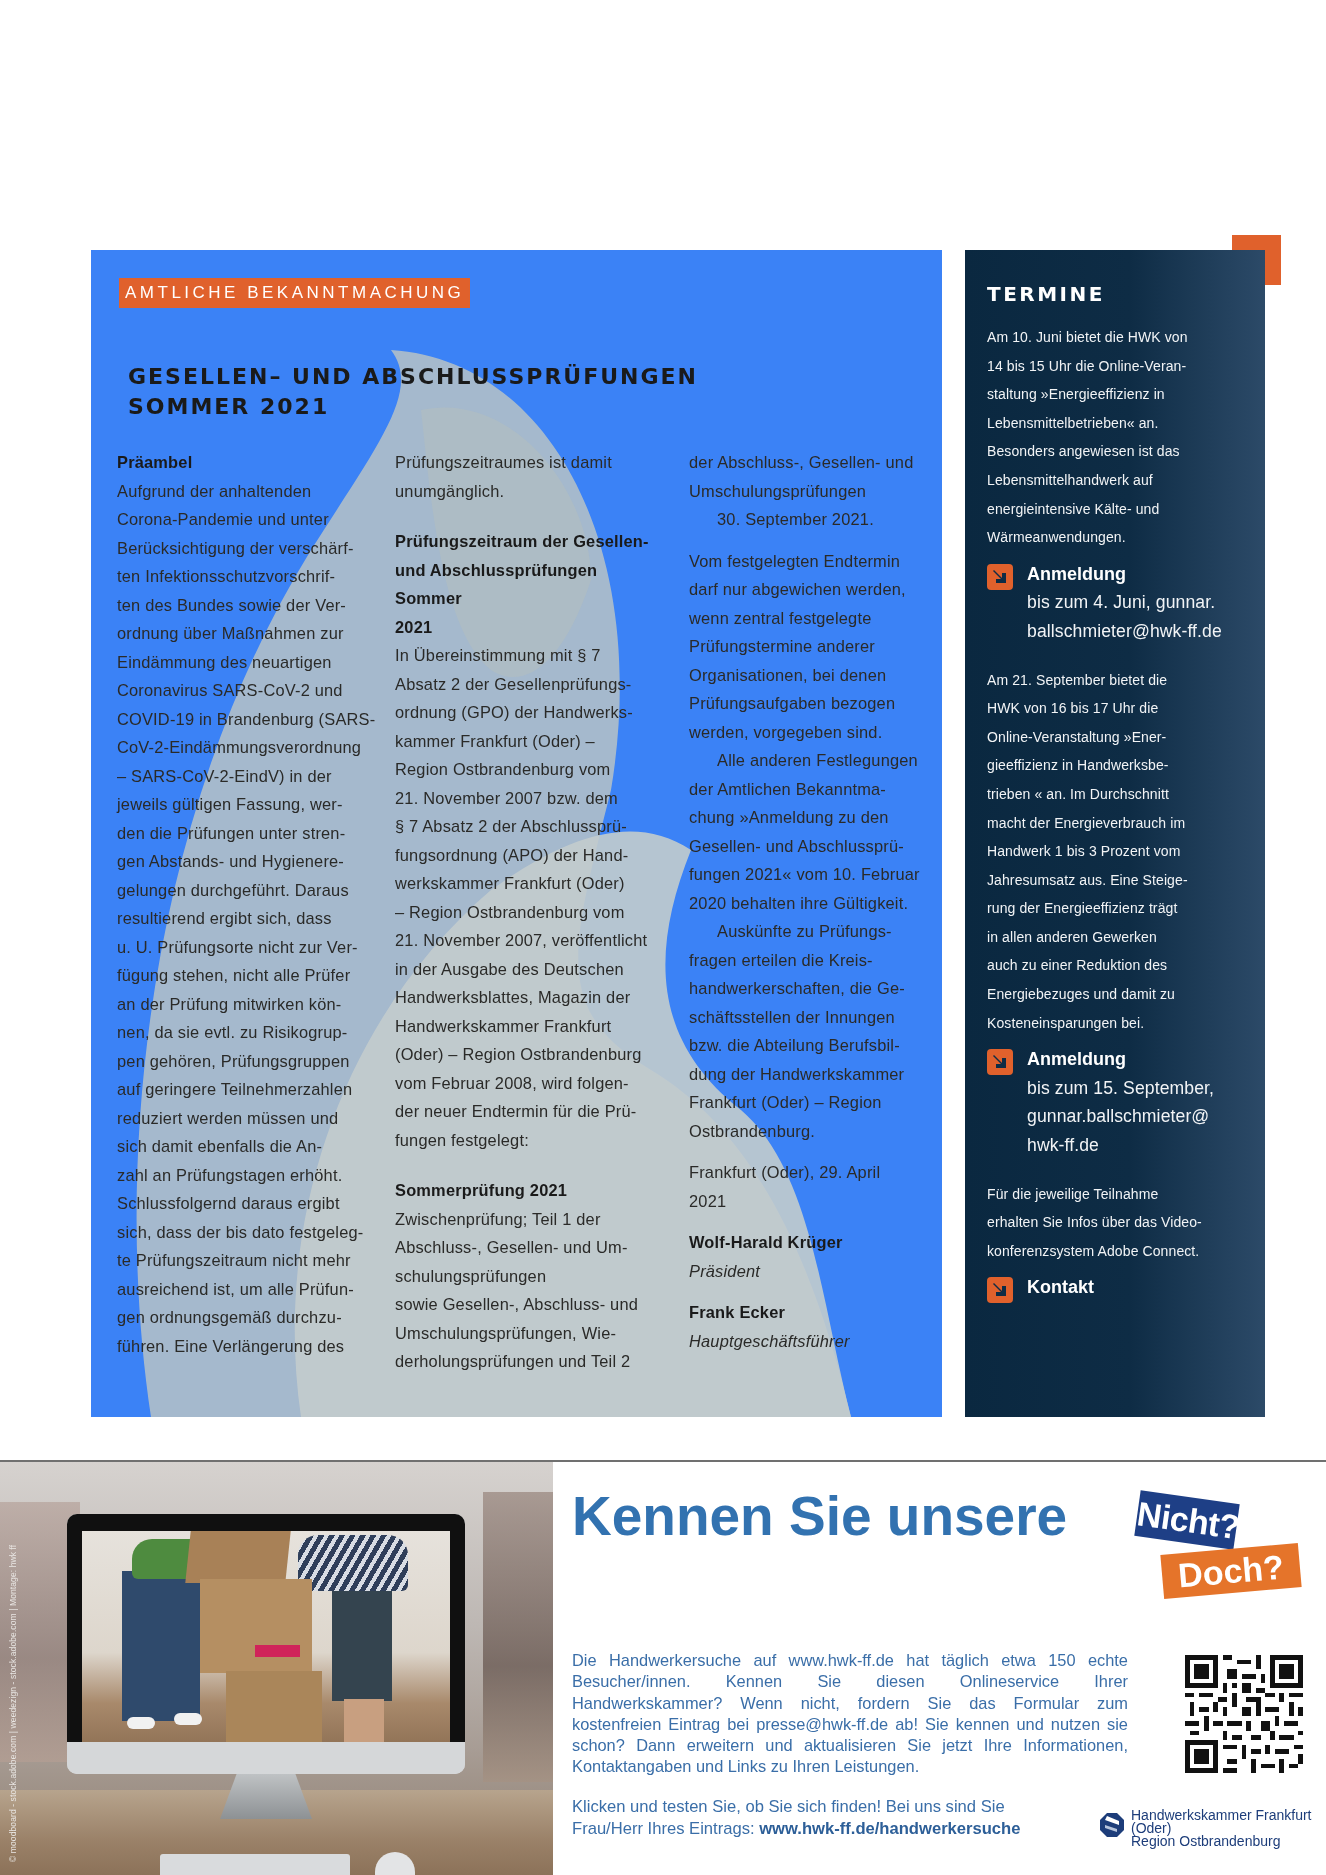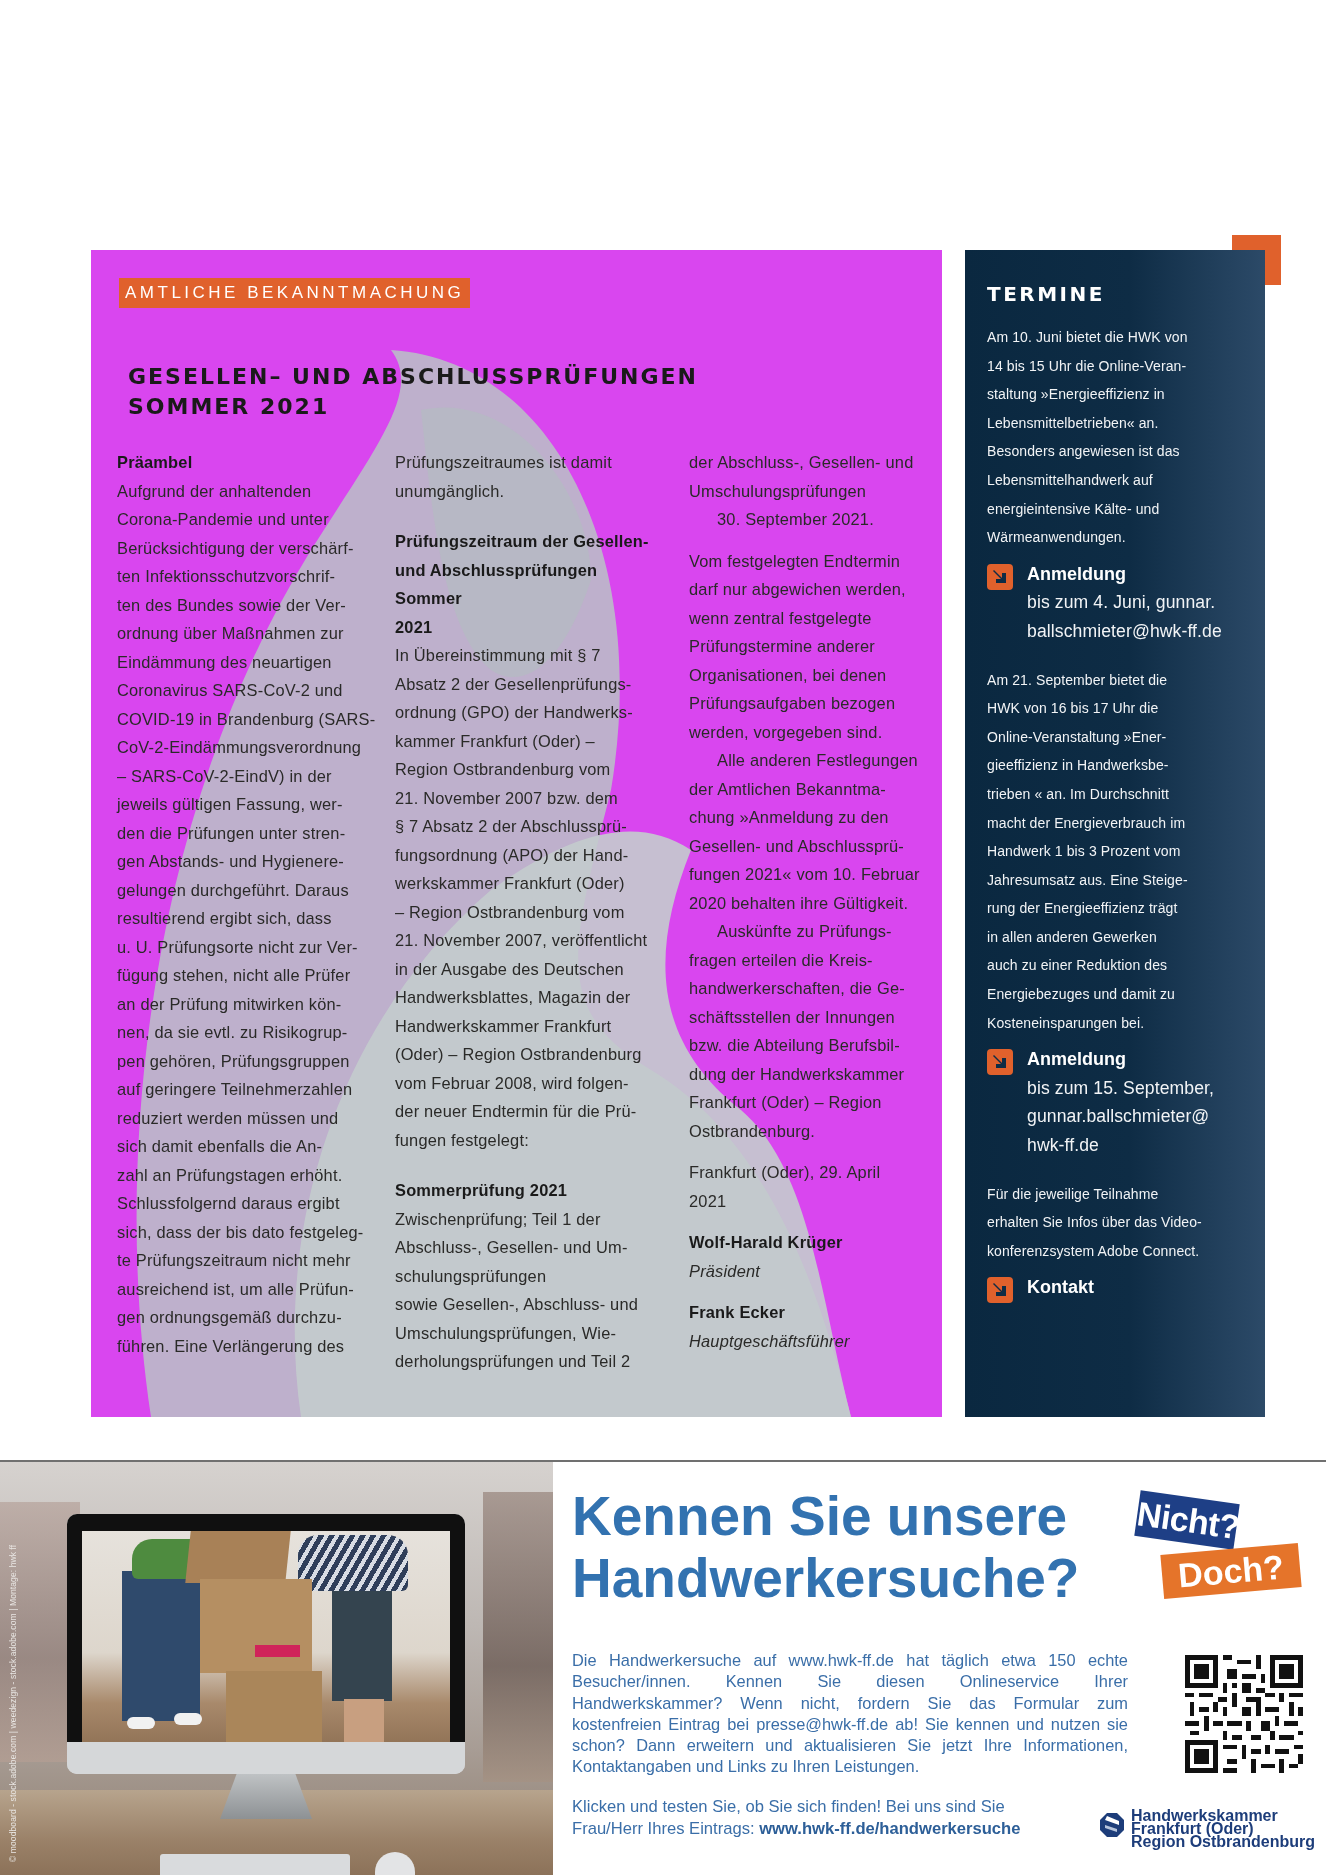--- a/index.html
+++ b/index.html
@@ -2,21 +2,21 @@
 <html><head>
   <meta charset="utf-8">
   <style>
     * { box-sizing: border-box; margin: 0; padding: 0; }
     html, body { width: 1326px; height: 1875px; background: #ffffff; overflow: hidden; }
     body { position: relative; font-family: "Liberation Sans", sans-serif; color: #1d1d1b; }
 
     
     .announce {
       position: absolute; left: 91px; top: 250px; width: 851px; height: 1167px;
-      background: #d946ef; overflow: hidden;
+      background: #3b82f6; overflow: hidden;
     }
     .announce .deco {
       position: absolute; left: 0; top: 0; width: 851px; height: 1167px; pointer-events: none;
     }
     .badge {
       position: absolute; left: 28px; top: 28px; height: 30px; padding: 0 6px;
       background: #e0612c; color: #ffffff;
       font-family: "Liberation Sans Narrow", "Liberation Sans", sans-serif;
       font-size: 17px; letter-spacing: 3.5px; line-height: 30px; white-space: nowrap;
     }
@@ -139,22 +139,22 @@
     }
     .ad-cta {
       position: absolute; left: 572px; top: 1796px; width: 520px;
       font-family: "Liberation Sans", sans-serif; font-size: 16.6px; line-height: 21.5px; color: #3a6ea8;
     }
     .ad-cta a { color: #2d5f98; font-weight: bold; text-decoration: none; }
     .qr { position: absolute; left: 1185px; top: 1655px; width: 118px; height: 118px; }
     .hwk-logo { position: absolute; left: 1099px; top: 1812px; width: 26px; height: 26px; }
     .hwk-name {
       position: absolute; left: 1131px; top: 1809px; width: 195px;
-      font-family: "Liberation Sans Narrow", "Liberation Sans", sans-serif; font-weight: bold;
-      font-size: 16px; line-height: 13px; color: #1d3d7a;
+      font-family: "Liberation Sans Narrow", "Liberation Sans", sans-serif; font-weight: normal;
+      font-size: 14px; line-height: 13px; color: #1d3d7a;
     }
   </style>
 </head>
 <body>
 
 <section class="announce">
   <svg class="deco" viewBox="0 0 851 1167" width="851" height="1167">
     <path d="M60 1167 C 20 900, 60 560, 220 300 C 290 190, 330 140, 300 100 C 460 110, 560 300, 520 540 C 480 700, 460 760, 560 820 C 660 880, 720 1000, 760 1167 Z" fill="#b9c3c5" opacity="0.85"></path>
     <path d="M210 1167 C 180 960, 260 760, 400 640 C 470 590, 540 560, 600 600 C 560 700, 560 790, 650 860 C 720 920, 730 1050, 760 1167 Z" fill="#c3cccd" opacity="0.9"></path>
     <path d="M330 160 C 420 140, 500 240, 500 330 C 470 420, 430 440, 400 420 C 350 380, 340 250, 330 160 Z" fill="#b3bec0" opacity="0.6"></path>
@@ -375,21 +375,20 @@
     <div class="chin"></div>
   </div>
   <div class="stand"></div>
   <div class="keyboard"></div>
   <div class="mouse"></div>
 </div>
 <div class="photo-credit">© moodboard - stock.adobe.com | weedezign - stock.adobe.com | Montage: hwk ff</div>
 
 <h2 class="ad-headline">
   <span>Kennen Sie unsere</span><br>
-  <span>Handwerkersuche?</span>
 </h2>
 <div class="nicht">Nicht?</div>
 <div class="doch">Doch?</div>
 
 <p class="ad-body">Die Handwerkersuche auf www.hwk-ff.de hat täglich etwa 150 echte Besucher/innen. Kennen Sie diesen Onlineservice Ihrer Handwerkskammer? Wenn nicht, fordern Sie das Formular zum kostenfreien Eintrag bei presse@hwk-ff.de ab! Sie kennen und nutzen sie schon? Dann erweitern und aktualisieren Sie jetzt Ihre Informationen, Kontaktangaben und Links zu Ihren Leistungen.</p>
 
 <svg class="qr" viewBox="0 0 25 25" width="118" height="118" shape-rendering="crispEdges">
   <rect width="25" height="25" fill="#fff"></rect>
   <g fill="#111">
     <rect x="0" y="0" width="7" height="1"></rect>

